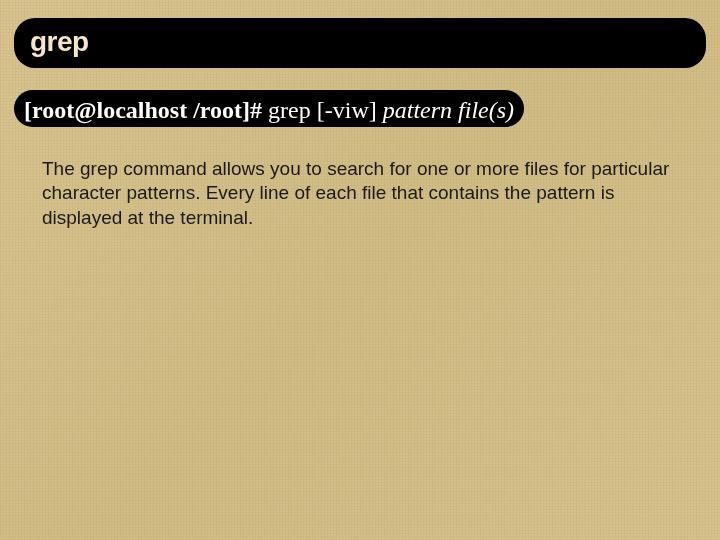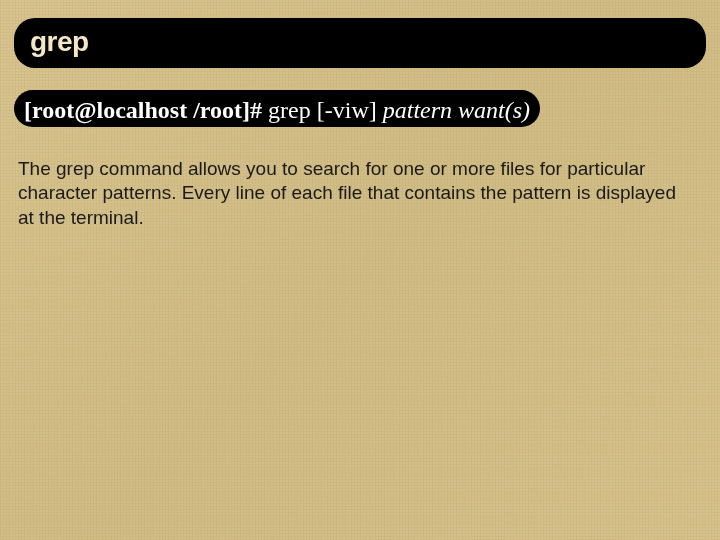--- a/index.html
+++ b/index.html
@@ -34,39 +34,39 @@
       margin: 22px 0 0 14px;
       display: inline-block;
       line-height: 1.2;
     }
     .command-bar .prompt { font-weight: bold; margin-top: 9px; }
     .command-bar .args-italic { font-style: italic; }
     .body-text {
       font-family: Verdana, Tahoma, sans-serif;
       font-size: 19px;
       line-height: 1.3;
-      margin: 30px 40px 0 18px;
+      margin: 30px 40px 0 42px;
       color: #1a1a1a;
     }
     .body-text p { margin-bottom: 26px; }
   </style>
 </head>
 <body>
 
 
 
 <div class="title-bar">
   <span>grep</span>
 </div>
 
 <div class="command-bar">
   <span class="prompt">[root@localhost /root]#</span>
   <span>grep</span>
   <span>[-viw]</span>
-  <span class="args-italic">pattern want(s)</span>
+  <span class="args-italic">pattern file(s)</span>
 </div>
 
 <div class="body-text">
   <p>The grep command allows you to search for one or more files for particular character patterns. Every line of each file that contains the pattern is displayed at the terminal.</p>
 </div>
 
 
 
 
 </body></html>

